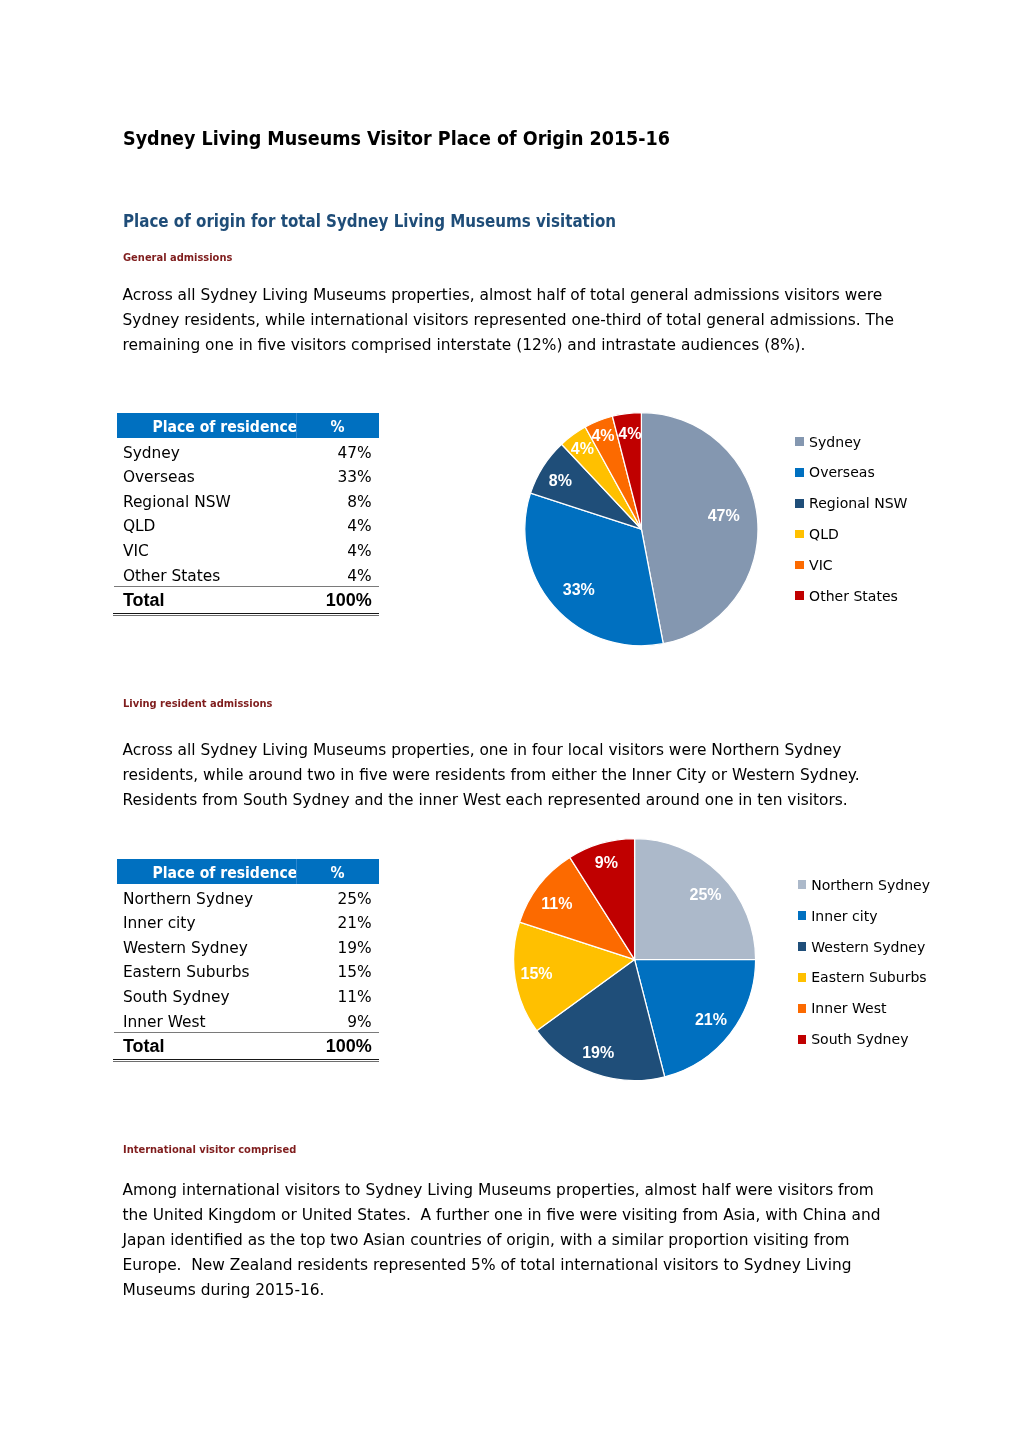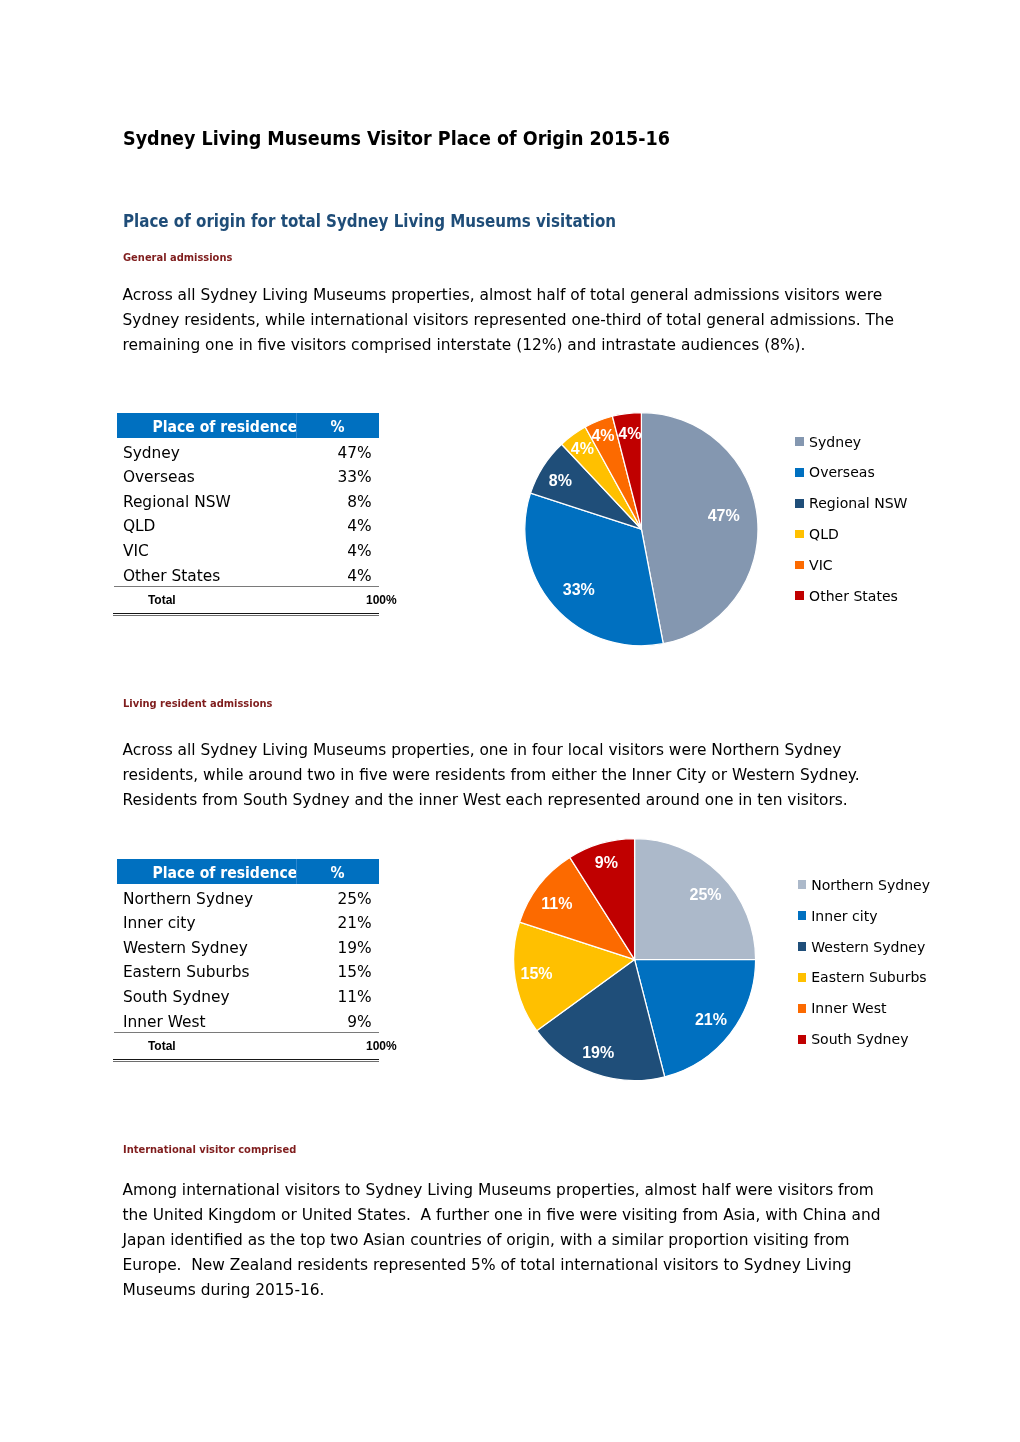--- a/index.html
+++ b/index.html
@@ -33,21 +33,21 @@
      font-weight:bold;font-size:15.6px;margin-left:29px;}
   .tbl .thead .c2{position:absolute;left:179.2px;width:82.5px;text-align:center;top:1.8px;height:25.3px;line-height:25.3px;
      font-family:"DejaVu Sans Condensed","DejaVu Sans",sans-serif;
      font-weight:bold;font-size:15.6px;}
   .tbl .thead .sep{position:absolute;left:179.1px;top:0px;width:0.9px;height:25.3px;background:#2d87d0;}
   .tbl .trow{position:relative;height:24.54px;}
   .tbl .trow .c1{position:absolute;left:5.9px;top:2.6px;height:24.54px;line-height:24.54px;white-space:nowrap;}
   .tbl .trow .c2{position:absolute;right:7px;top:2.6px;height:24.54px;line-height:24.54px;}
   .tbl .rule{position:absolute;left:-2.9px;width:264.6px;height:1.45px;background:#7a7a7a;}
   .tbl .trow.total{height:24.54px;font-weight:bold;
-     font-family:"Liberation Sans",sans-serif;font-size:12px;margin-left:25px;}
+     font-family:"Liberation Sans",sans-serif;font-size:18px;}
   .tbl .dbl{position:absolute;left:-3.9px;width:265.6px;height:1.1px;background:#161616;}
   .tbl .dbl2{position:absolute;left:-3.9px;width:265.6px;height:1.5px;background:#6e6e6e;}
 
   
   .chart{position:absolute;}
   .legend{position:absolute;font-family:"DejaVu Sans",sans-serif;font-size:14.05px;color:#000;}
   .legend .item{position:absolute;left:0;white-space:nowrap;height:16px;}
   .legend .sw{position:absolute;left:0;top:3.6px;width:8.7px;height:8.7px;}
   .legend .lbl{position:absolute;left:13.7px;top:0px;line-height:16px;}
 </style>

